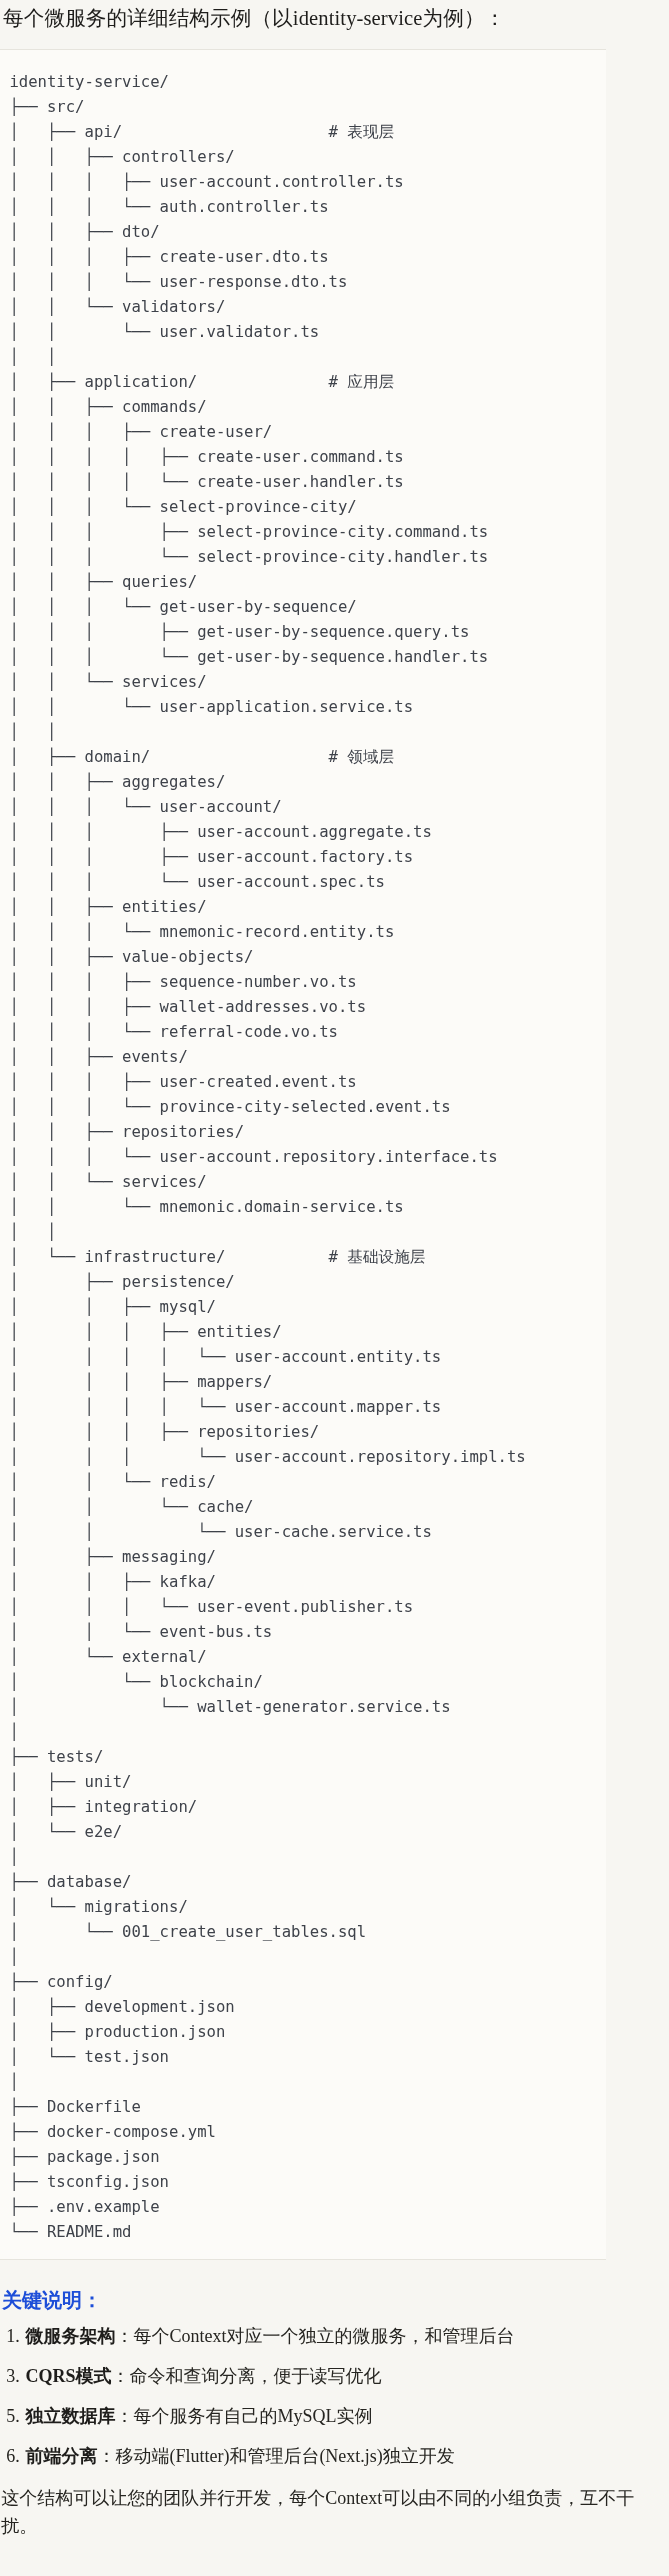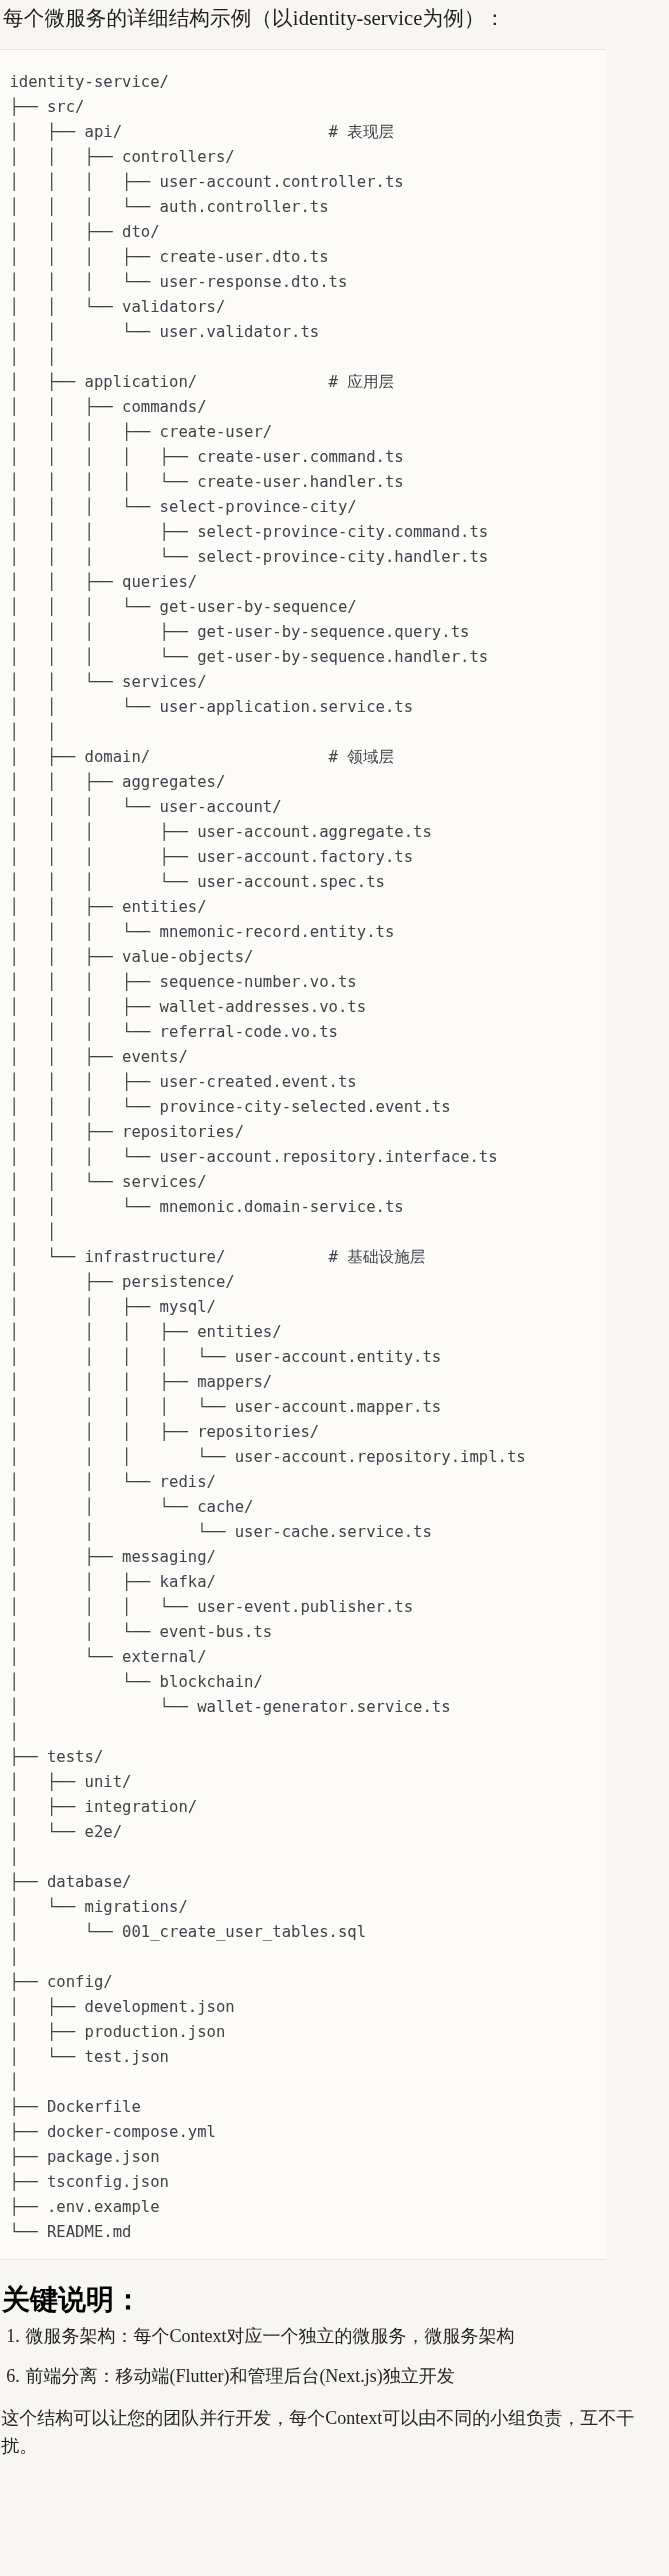--- a/index.html
+++ b/index.html
@@ -31,39 +31,39 @@
   }
   .codeblock pre {
     font-family: "DejaVu Sans Mono", "Liberation Mono", monospace;
     font-size: 15.6px;
     line-height: 25px;
     color: #3E424A;
     white-space: pre;
   }
   .notes-heading {
     margin: 27.5px 0 0 1.9px;
-    font-size: 28px;
+    font-size: 20px;
     line-height: 26px;
     font-weight: 700;
-    color: #000000;
+    color: #1d4ed8;
   }
   .notes-list {
     list-style: none;
     margin: 8.8px 0 0 0;
     padding-left: 6.3px;
   }
   .notes-list li {
     font-size: 18px;
     line-height: 28px;
     margin-bottom: 12px;
     color: #262521;
   }
   .notes-list li:last-child { margin-bottom: 14px; }
   .notes-list .num { margin-right: 5.6px; }
-  .notes-list strong { font-weight: 400; color: #1E1D1B; }
+  .notes-list strong { font-weight: 700; color: #1E1D1B; }
   .closing {
     margin: 11.3px 0 0 1.3px;
     font-size: 18px;
     line-height: 28px;
     color: #262521;
   }
 </style>
 </head>
 <body>
 
@@ -159,21 +159,27 @@
 ├── tsconfig.json
 ├── .env.example
 └── README.md</pre>
   </div>
 
   <section>
     <h2 class="notes-heading">关键说明：</h2>
 
     <ol class="notes-list">
       <li>
-        <span class="num">1.</span><strong>微服务架构</strong><span>：每个Context对应一个独立的微服务，微服务架构</span>
+        <span class="num">1.</span><strong>微服务架构</strong><span>：每个Context对应一个独立的微服务，和管理后台</span>
+      </li>
+      <li>
+        <span class="num">3.</span><strong>CQRS模式</strong><span>：命令和查询分离，便于读写优化</span>
+      </li>
+      <li>
+        <span class="num">5.</span><strong>独立数据库</strong><span>：每个服务有自己的MySQL实例</span>
       </li>
       <li>
         <span class="num">6.</span><strong>前端分离</strong><span>：移动端(Flutter)和管理后台(Next.js)独立开发</span>
       </li>
     </ol>
 
     <p class="closing">这个结构可以让您的团队并行开发，每个Context可以由不同的小组负责，互不干扰。</p>
   </section>
 
 </div>

